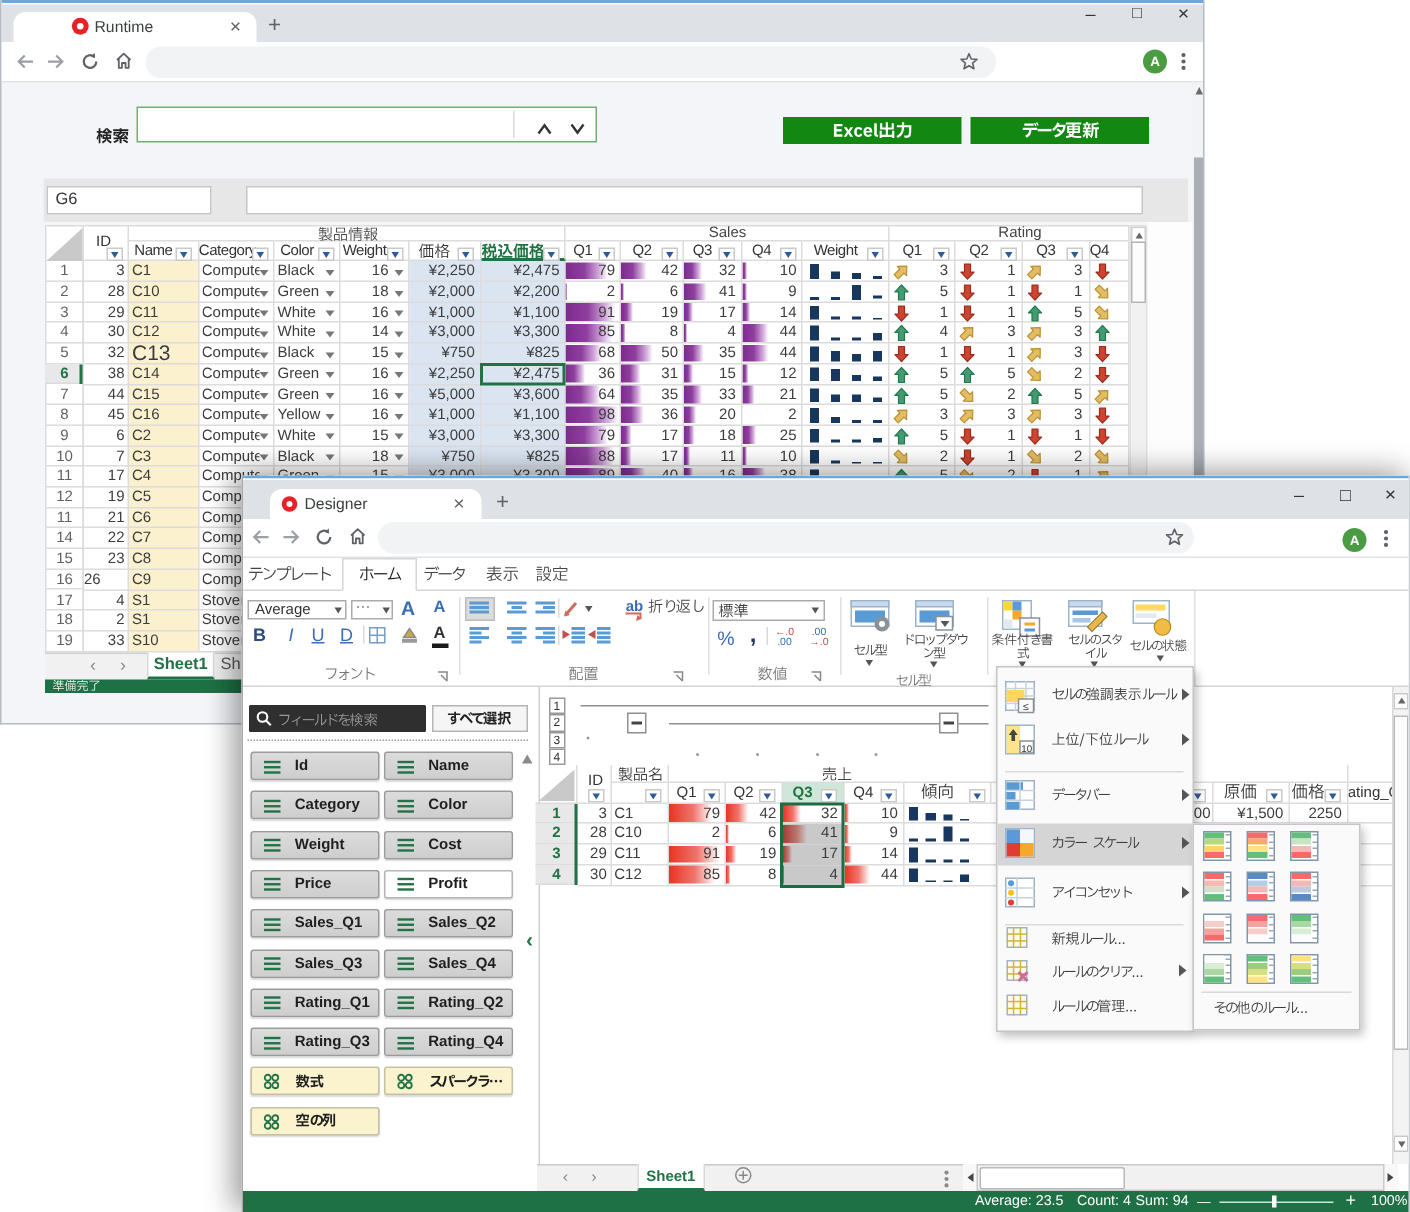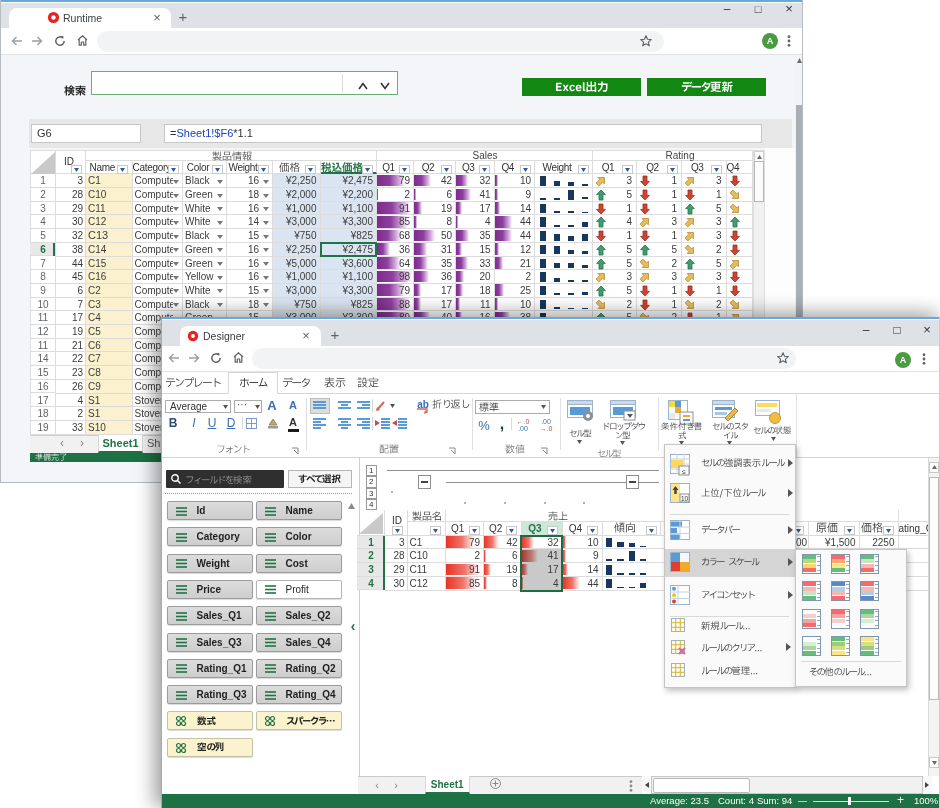--- a/index.html
+++ b/index.html
@@ -199,21 +199,20 @@
         <use href="#j10" x="840"></use>
         <use href="#j11" x="1680"></use>
         <use href="#j12" x="2520"></use>
         <use href="#j13" x="3520"></use>
       </g>
     </svg>
 <div style="left:28px;top:119px;width:763px;height:29px;background:#e7e7e7"></div>
 <div style="left:30px;top:124px;width:110px;height:19px;background:#fff;border:1px solid #c6c6c6"></div>
 <div style="left:36px;top:124px;width:100px;height:19px;font-size:11px;color:#333;line-height:19px">G6</div>
 <div style="left:163px;top:124px;width:598px;height:19px;background:#fff;border:1px solid #c6c6c6"></div>
-<div style="left:169px;top:124px;width:300px;height:19px;font-size:11px;line-height:19px"><span style="color:#333">=</span><span style="color:#1a41c8">Sheet1!$F6</span><span style="color:#333">*1.1</span></div>
 <div style="left:29px;top:150px;width:723px;height:284.6px;background:#fff"></div>
 <div style="left:29px;top:150px;width:1px;height:284.6px;background:#dcdcdc"></div>
 <div style="left:29px;top:150px;width:723px;height:1px;background:#dcdcdc"></div>
 <div style="left:85px;top:150px;width:291.0px;height:11px;border-right:1px solid #dcdcdc;border-bottom:1px solid #dcdcdc"></div>
 <svg style="left:210.5px;top:151.2px" width="42" height="12">
       <g fill="#444" transform="translate(0,8.80) scale(0.01000,-0.01000)">
         <use href="#j14" x="0"></use>
         <use href="#j15" x="1000"></use>
         <use href="#j16" x="2000"></use>
         <use href="#j17" x="3000"></use>
@@ -546,21 +545,21 @@
 <div style="left:681px;top:215.4px;width:39.5px;height:13.7px;font-size:10px;color:#3c3c3c;line-height:13.7px;text-align:right">3</div>
 <svg style="left:728.5px;top:217.4px" width="10" height="10" viewBox="-5 -5 10 10">
       <g transform="rotate(0)">
         <path d="M0,-5 L4.4,-0.4 L2,-0.4 L2,5 L-2,5 L-2,-0.4 L-4.4,-0.4 Z" fill="#459a71" stroke="#1e7a4d" stroke-width="0.8" stroke-linejoin="round"></path>
       </g>
     </svg>
 <div style="left:29px;top:229.10000000000002px;width:26px;height:13.7px;border-right:1px solid #dcdcdc;border-bottom:1px solid #dcdcdc;"></div>
 <div style="left:29px;top:229.10000000000002px;width:26px;height:13.7px;font-size:10px;line-height:13.7px;text-align:center;color:#5f6368">5</div>
 <div style="left:55px;top:241.8px;width:697px;height:1px;background:#dcdcdc"></div>
 <div style="left:55px;top:229.10000000000002px;width:27px;height:13.7px;font-size:10px;color:#3c3c3c;line-height:13.7px;text-align:right">32</div>
-<div style="left:87px;top:229.10000000000002px;width:42.5px;height:13.7px;font-size:11px;color:#3c3c3c;line-height:13.7px">C13</div>
+<div style="left:87px;top:229.10000000000002px;width:42.5px;height:13.7px;font-size:14px;color:#3c3c3c;line-height:13.7px">C13</div>
 <div style="left:133.5px;top:229.10000000000002px;width:38.5px;height:13.7px;font-size:10px;color:#3c3c3c;line-height:13.7px;overflow:hidden">Compute</div>
 <svg style="left:172px;top:234.60000000000002px" width="6" height="4">
       <polygon points="0,0 6,0 3,4" fill="#777"></polygon>
     </svg>
 <div style="left:184px;top:229.10000000000002px;width:32px;height:13.7px;font-size:10px;color:#3c3c3c;line-height:13.7px">Black</div>
 <svg style="left:216px;top:234.60000000000002px" width="6" height="4">
       <polygon points="0,0 6,0 3,4" fill="#777"></polygon>
     </svg>
 <div style="left:226px;top:229.10000000000002px;width:32px;height:13.7px;font-size:10px;color:#3c3c3c;line-height:13.7px;text-align:right">15</div>
 <svg style="left:262px;top:234.60000000000002px" width="6" height="4">
@@ -1140,21 +1139,21 @@
     </svg>
 <div style="left:681px;top:366.1px;width:39.5px;height:13.7px;font-size:10px;color:#3c3c3c;line-height:13.7px;text-align:right">1</div>
 <svg style="left:728.5px;top:368.1px" width="10" height="10" viewBox="-5 -5 10 10">
       <g transform="rotate(180)">
         <path d="M0,-5 L4.4,-0.4 L2,-0.4 L2,5 L-2,5 L-2,-0.4 L-4.4,-0.4 Z" fill="#cd4432" stroke="#9c2d1d" stroke-width="0.8" stroke-linejoin="round"></path>
       </g>
     </svg>
 <div style="left:29px;top:379.8px;width:26px;height:13.7px;border-right:1px solid #dcdcdc;border-bottom:1px solid #dcdcdc;"></div>
 <div style="left:29px;top:379.8px;width:26px;height:13.7px;font-size:10px;line-height:13.7px;text-align:center;color:#5f6368">16</div>
 <div style="left:55px;top:392.5px;width:697px;height:1px;background:#dcdcdc"></div>
-<div style="left:55px;top:379.8px;width:27px;height:13.7px;font-size:10px;color:#3c3c3c;line-height:13.7px;text-align:right">26</div>
+<div style="left:55px;top:379.8px;width:27px;height:13.7px;font-size:10px;color:#3c3c3c;line-height:13.7px;">26</div>
 <div style="left:87px;top:379.8px;width:42.5px;height:13.7px;font-size:10px;color:#3c3c3c;line-height:13.7px">C9</div>
 <div style="left:133.5px;top:379.8px;width:38.5px;height:13.7px;font-size:10px;color:#3c3c3c;line-height:13.7px;overflow:hidden">Compute</div>
 <svg style="left:172px;top:385.3px" width="6" height="4">
       <polygon points="0,0 6,0 3,4" fill="#777"></polygon>
     </svg>
 <div style="left:184px;top:379.8px;width:32px;height:13.7px;font-size:10px;color:#3c3c3c;line-height:13.7px">Black</div>
 <svg style="left:216px;top:385.3px" width="6" height="4">
       <polygon points="0,0 6,0 3,4" fill="#777"></polygon>
     </svg>
 <div style="left:226px;top:379.8px;width:32px;height:13.7px;font-size:10px;color:#3c3c3c;line-height:13.7px;text-align:right">15</div>
@@ -1820,21 +1819,21 @@
       <line x1="0" y1="4.5" x2="11" y2="4.5" stroke="#217346" stroke-width="1.6"></line>
       <line x1="0" y1="8" x2="11" y2="8" stroke="#217346" stroke-width="1.6"></line>
     </svg>
 <div style="left:34.5px;top:265.89999999999986px;width:56px;height:13px;font-size:10px;color:#1f1f1f;font-weight:bold;line-height:13px">Price</div>
 <div style="left:93.5px;top:262.89999999999986px;width:86px;height:19px;background:#fff;border:1px solid #b5b5b5;border-radius:2px;box-shadow:0 1px 1px rgba(0,0,0,.15)"></div>
 <svg style="left:102.5px;top:268.39999999999986px" width="11" height="9">
       <line x1="0" y1="1" x2="11" y2="1" stroke="#217346" stroke-width="1.6"></line>
       <line x1="0" y1="4.5" x2="11" y2="4.5" stroke="#217346" stroke-width="1.6"></line>
       <line x1="0" y1="8" x2="11" y2="8" stroke="#217346" stroke-width="1.6"></line>
     </svg>
-<div style="left:123.5px;top:265.89999999999986px;width:56px;height:13px;font-size:10px;color:#1f1f1f;font-weight:normal;line-height:13px">Profit</div>
+<div style="left:123.5px;top:265.89999999999986px;width:56px;height:13px;font-size:10px;color:#1f1f1f;font-weight:bold;line-height:13px">Profit</div>
 <div style="left:4.5px;top:289.1999999999998px;width:86px;height:19px;background:linear-gradient(#dcdcdc,#cecece);border:1px solid #9b9b9b;border-radius:2px;box-shadow:0 1px 1px rgba(0,0,0,.15)"></div>
 <svg style="left:13.5px;top:294.6999999999998px" width="11" height="9">
       <line x1="0" y1="1" x2="11" y2="1" stroke="#217346" stroke-width="1.6"></line>
       <line x1="0" y1="4.5" x2="11" y2="4.5" stroke="#217346" stroke-width="1.6"></line>
       <line x1="0" y1="8" x2="11" y2="8" stroke="#217346" stroke-width="1.6"></line>
     </svg>
 <div style="left:34.5px;top:292.1999999999998px;width:56px;height:13px;font-size:10px;color:#1f1f1f;font-weight:bold;line-height:13px">Sales_Q1</div>
 <div style="left:93.5px;top:289.1999999999998px;width:86px;height:19px;background:linear-gradient(#dcdcdc,#cecece);border:1px solid #9b9b9b;border-radius:2px;box-shadow:0 1px 1px rgba(0,0,0,.15)"></div>
 <svg style="left:102.5px;top:294.6999999999998px" width="11" height="9">
       <line x1="0" y1="1" x2="11" y2="1" stroke="#217346" stroke-width="1.6"></line>

